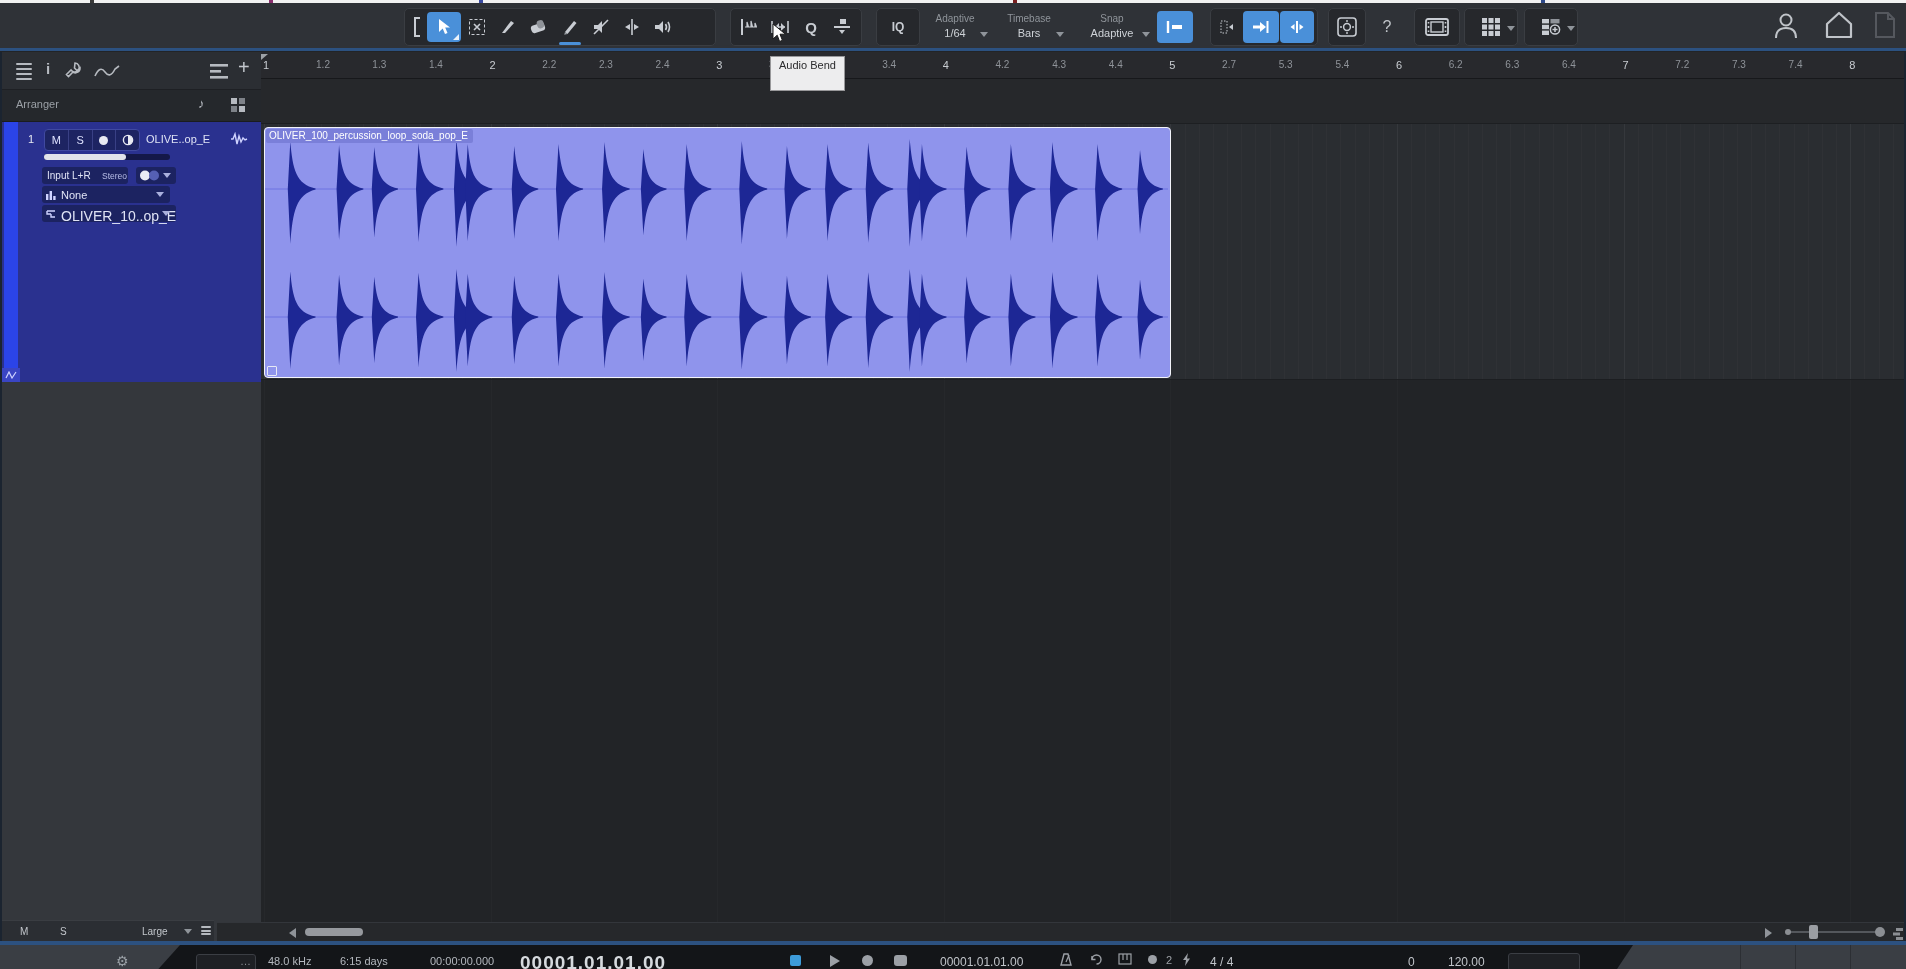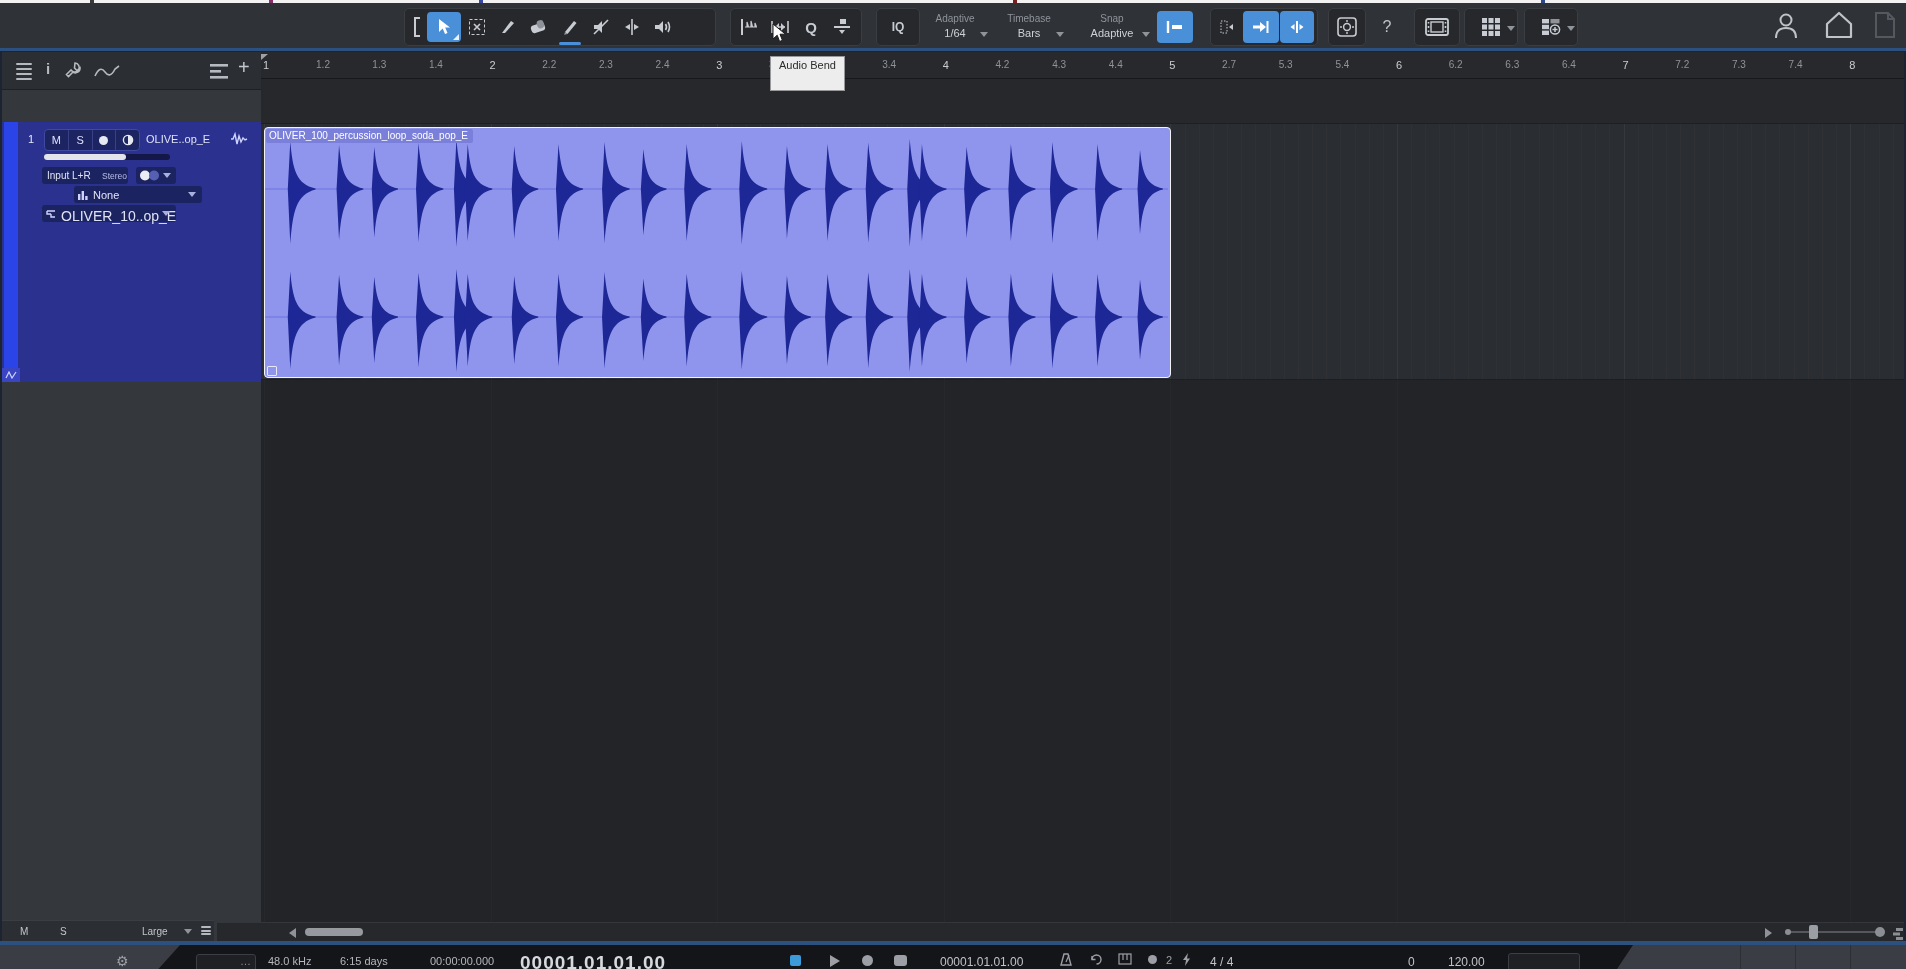--- a/index.html
+++ b/index.html
@@ -288,20 +288,32 @@
       <div class="abs" style="left:208px;top:11px;">
         <svg width="18" height="16" viewBox="0 0 18 16">
             <rect x="0" y="1" width="18" height="2.6" fill="#b6bac0"></rect>
             <rect x="0" y="7" width="11" height="2.6" fill="#b6bac0"></rect>
             <rect x="0" y="13" width="18" height="2.6" fill="#b6bac0"></rect>
           </svg>
       </div>
       <div class="abs" style="left:236px;top:4px;font-size:20px;color:#c2c6cc;">+</div>
     </div>
 
+    <div id="lp-arranger">
+      <span class="abs" style="left:14px;top:8px;font-size:11px;color:#9ba0a6;">Arranger</span>
+      <span class="abs" style="left:196px;top:6px;font-size:13px;color:#b6bac0;">♪</span>
+      <div class="abs" style="left:228px;top:7px;">
+        <svg width="16" height="16" viewBox="0 0 16 16">
+            <rect x="1" y="1" width="6" height="6" fill="#b6bac0"></rect>
+            <rect x="9" y="1" width="6" height="6" fill="#7e8288"></rect>
+            <rect x="1" y="9" width="6" height="6" fill="#7e8288"></rect>
+            <rect x="9" y="9" width="6" height="6" fill="#b6bac0"></rect>
+          </svg>
+      </div>
+    </div>
 
     <div id="track1">
       <div class="abs" style="left:2px;top:0;width:14px;height:246px;background:#2b44e8;"></div>
       <div class="abs" style="left:0px;top:246px;width:18px;height:14px;background:#3a45c4;display:flex;align-items:center;justify-content:center;">
         <svg width="12" height="8" viewBox="0 0 12 8">
             <path d="M1 7 L4 1 L7 7 L11 1" fill="none" stroke="#cfd3ff" stroke-width="1.2"></path>
           </svg>
       </div>
       <span class="abs" style="left:26px;top:11px;font-size:11px;color:#e8eaf2;">1</span>
 
@@ -336,21 +348,21 @@
         <span style="position:absolute;left:60px;top:4px;font-size:8.5px;color:#b9bfe8;">Stereo</span>
       </div>
       <div class="trkbox" style="left:134px;top:45px;width:40px;height:17px;">
         <svg width="24" height="13" viewBox="0 0 24 13" style="position:absolute;left:2px;top:2px;">
             <circle cx="7" cy="6.5" r="5" fill="#e9ebf5"></circle>
             <circle cx="16" cy="6.5" r="5" fill="#5560b4"></circle>
           </svg>
         <span class="ddarrow" style="left:27px;top:6px;border-top-color:#aab0dd;"></span>
       </div>
 
-      <div class="trkbox" style="left:40px;top:64px;width:128px;height:17px;margin-left:32px;">
+      <div class="trkbox" style="left:40px;top:64px;width:128px;height:17px;">
         <svg width="10" height="10" viewBox="0 0 10 10" style="position:absolute;left:4px;top:4px;">
             <rect x="0" y="4" width="2.4" height="6" fill="#cfd3ff"></rect>
             <rect x="3.6" y="1" width="2.4" height="9" fill="#cfd3ff"></rect>
             <rect x="7.2" y="6" width="2.4" height="4" fill="#cfd3ff"></rect>
           </svg>
         <span style="position:absolute;left:19px;top:3px;font-size:11px;">None</span>
         <span class="ddarrow" style="left:114px;top:6px;border-top-color:#aab0dd;"></span>
       </div>
 
       <div class="trkbox" style="left:40px;top:83px;width:134px;height:17px;">

